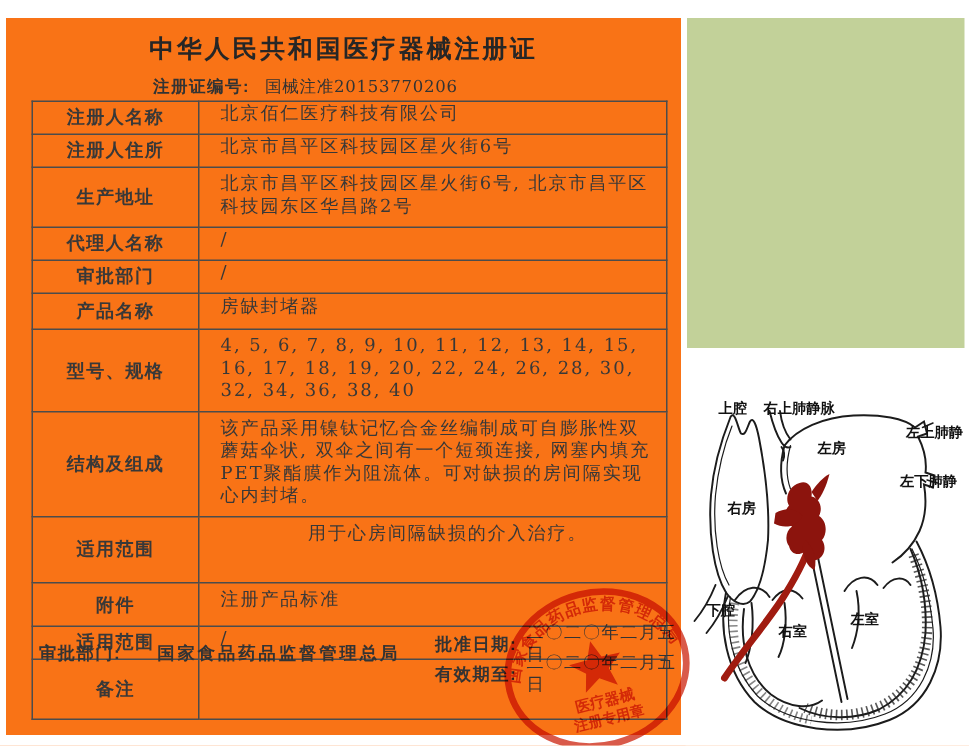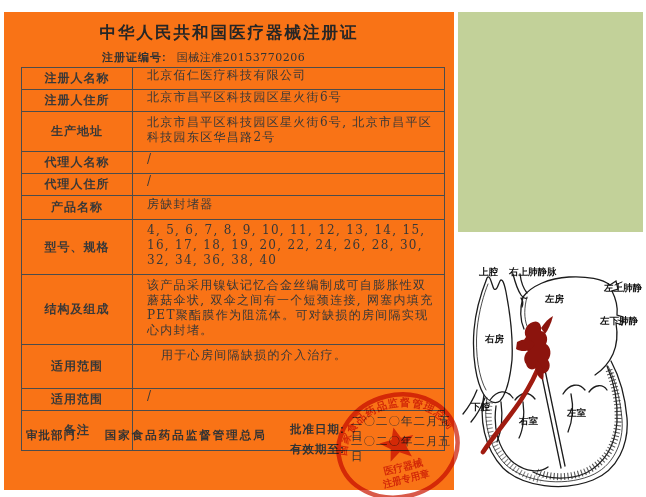--- a/index.html
+++ b/index.html
@@ -19,21 +19,21 @@
              table-layout:fixed;border-radius:13px;}
   table.cert th,table.cert td{border:1px solid #4c4c4c;font-size:12px;color:#383838;}
   table.cert th{width:106px;font-weight:bold;text-align:center;vertical-align:middle;
                 letter-spacing:1px;padding:0 2px;}
   table.cert td{font-family:"DejaVu Serif",serif;letter-spacing:1.3px;line-height:15px;
                 padding:3px 8px 6px 14px;vertical-align:top;word-break:break-all;}
   tr.r1{height:22px}tr.r2{height:22px}tr.r3{height:33px}tr.r4{height:22px}tr.r5{height:22px}
   tr.r6{height:24px}tr.r7{height:31px}tr.r8{height:62px}tr.r9{height:44px}tr.r10{height:29px}
   tr.r11{height:19px}tr.r12{height:40px}
   tr.r1 td,tr.r2 td,tr.r4 td,tr.r5 td,tr.r6 td,tr.r11 td{vertical-align:middle;padding-top:0;}
-  td.indent{text-indent:14px;}
+  td.indent{text-indent:14px;text-align:center;}
 
   .footer-left{position:absolute;left:20px;top:414px;font-size:11.5px;color:#333;display:flex;}
   .footer-left .lbl{font-weight:bold;letter-spacing:1px;}
   .footer-left .val{margin-left:24px;font-weight:bold;letter-spacing:2px;}
   .footer-right{position:absolute;left:240px;top:405px;font-size:11.5px;color:#333;}
   .footer-right .line{height:20px;display:flex;align-items:center;}
   .footer-right .lbl{font-weight:bold;letter-spacing:1px;width:68px;margin-left:44px;}
   .footer-right .val{font-family:"DejaVu Serif",serif;letter-spacing:1px;}
 
   .stamp{position:absolute;left:318px;top:371px;opacity:.84;mix-blend-mode:multiply;z-index:5;}
@@ -66,38 +66,42 @@
       </tr>
       <tr class="r3">
         <th>生产地址</th>
         <td>北京市昌平区科技园区星火街6号, 北京市昌平区科技园东区华昌路2号</td>
       </tr>
       <tr class="r4">
         <th>代理人名称</th>
         <td>/</td>
       </tr>
       <tr class="r5">
-        <th>代理人住所</th>
+        <th>审批部门</th>
         <td>/</td>
       </tr>
       <tr class="r6">
         <th>产品名称</th>
         <td>房缺封堵器</td>
       </tr>
       <tr class="r7">
         <th>型号、规格</th>
         <td>4, 5, 6, 7, 8, 9, 10, 11, 12, 13, 14, 15, 16, 17, 18, 19, 20, 22, 24, 26, 28, 30, 32, 34, 36, 38, 40</td>
       </tr>
       <tr class="r8">
         <th>结构及组成</th>
         <td>该产品采用镍钛记忆合金丝编制成可自膨胀性双蘑菇伞状, 双伞之间有一个短颈连接, 网塞内填充PET聚酯膜作为阻流体。可对缺损的房间隔实现心内封堵。</td>
       </tr>
       <tr class="r9">
         <th>适用范围</th>
         <td class="indent">用于心房间隔缺损的介入治疗。</td>
+      </tr>
+      <tr class="r10">
+        <th>附件</th>
+        <td>注册产品标准</td>
       </tr>
       <tr class="r11">
         <th>适用范围</th>
         <td>/</td>
       </tr>
       <tr class="r12">
         <th>备注</th>
         <td></td>
       </tr>
     </tbody>

